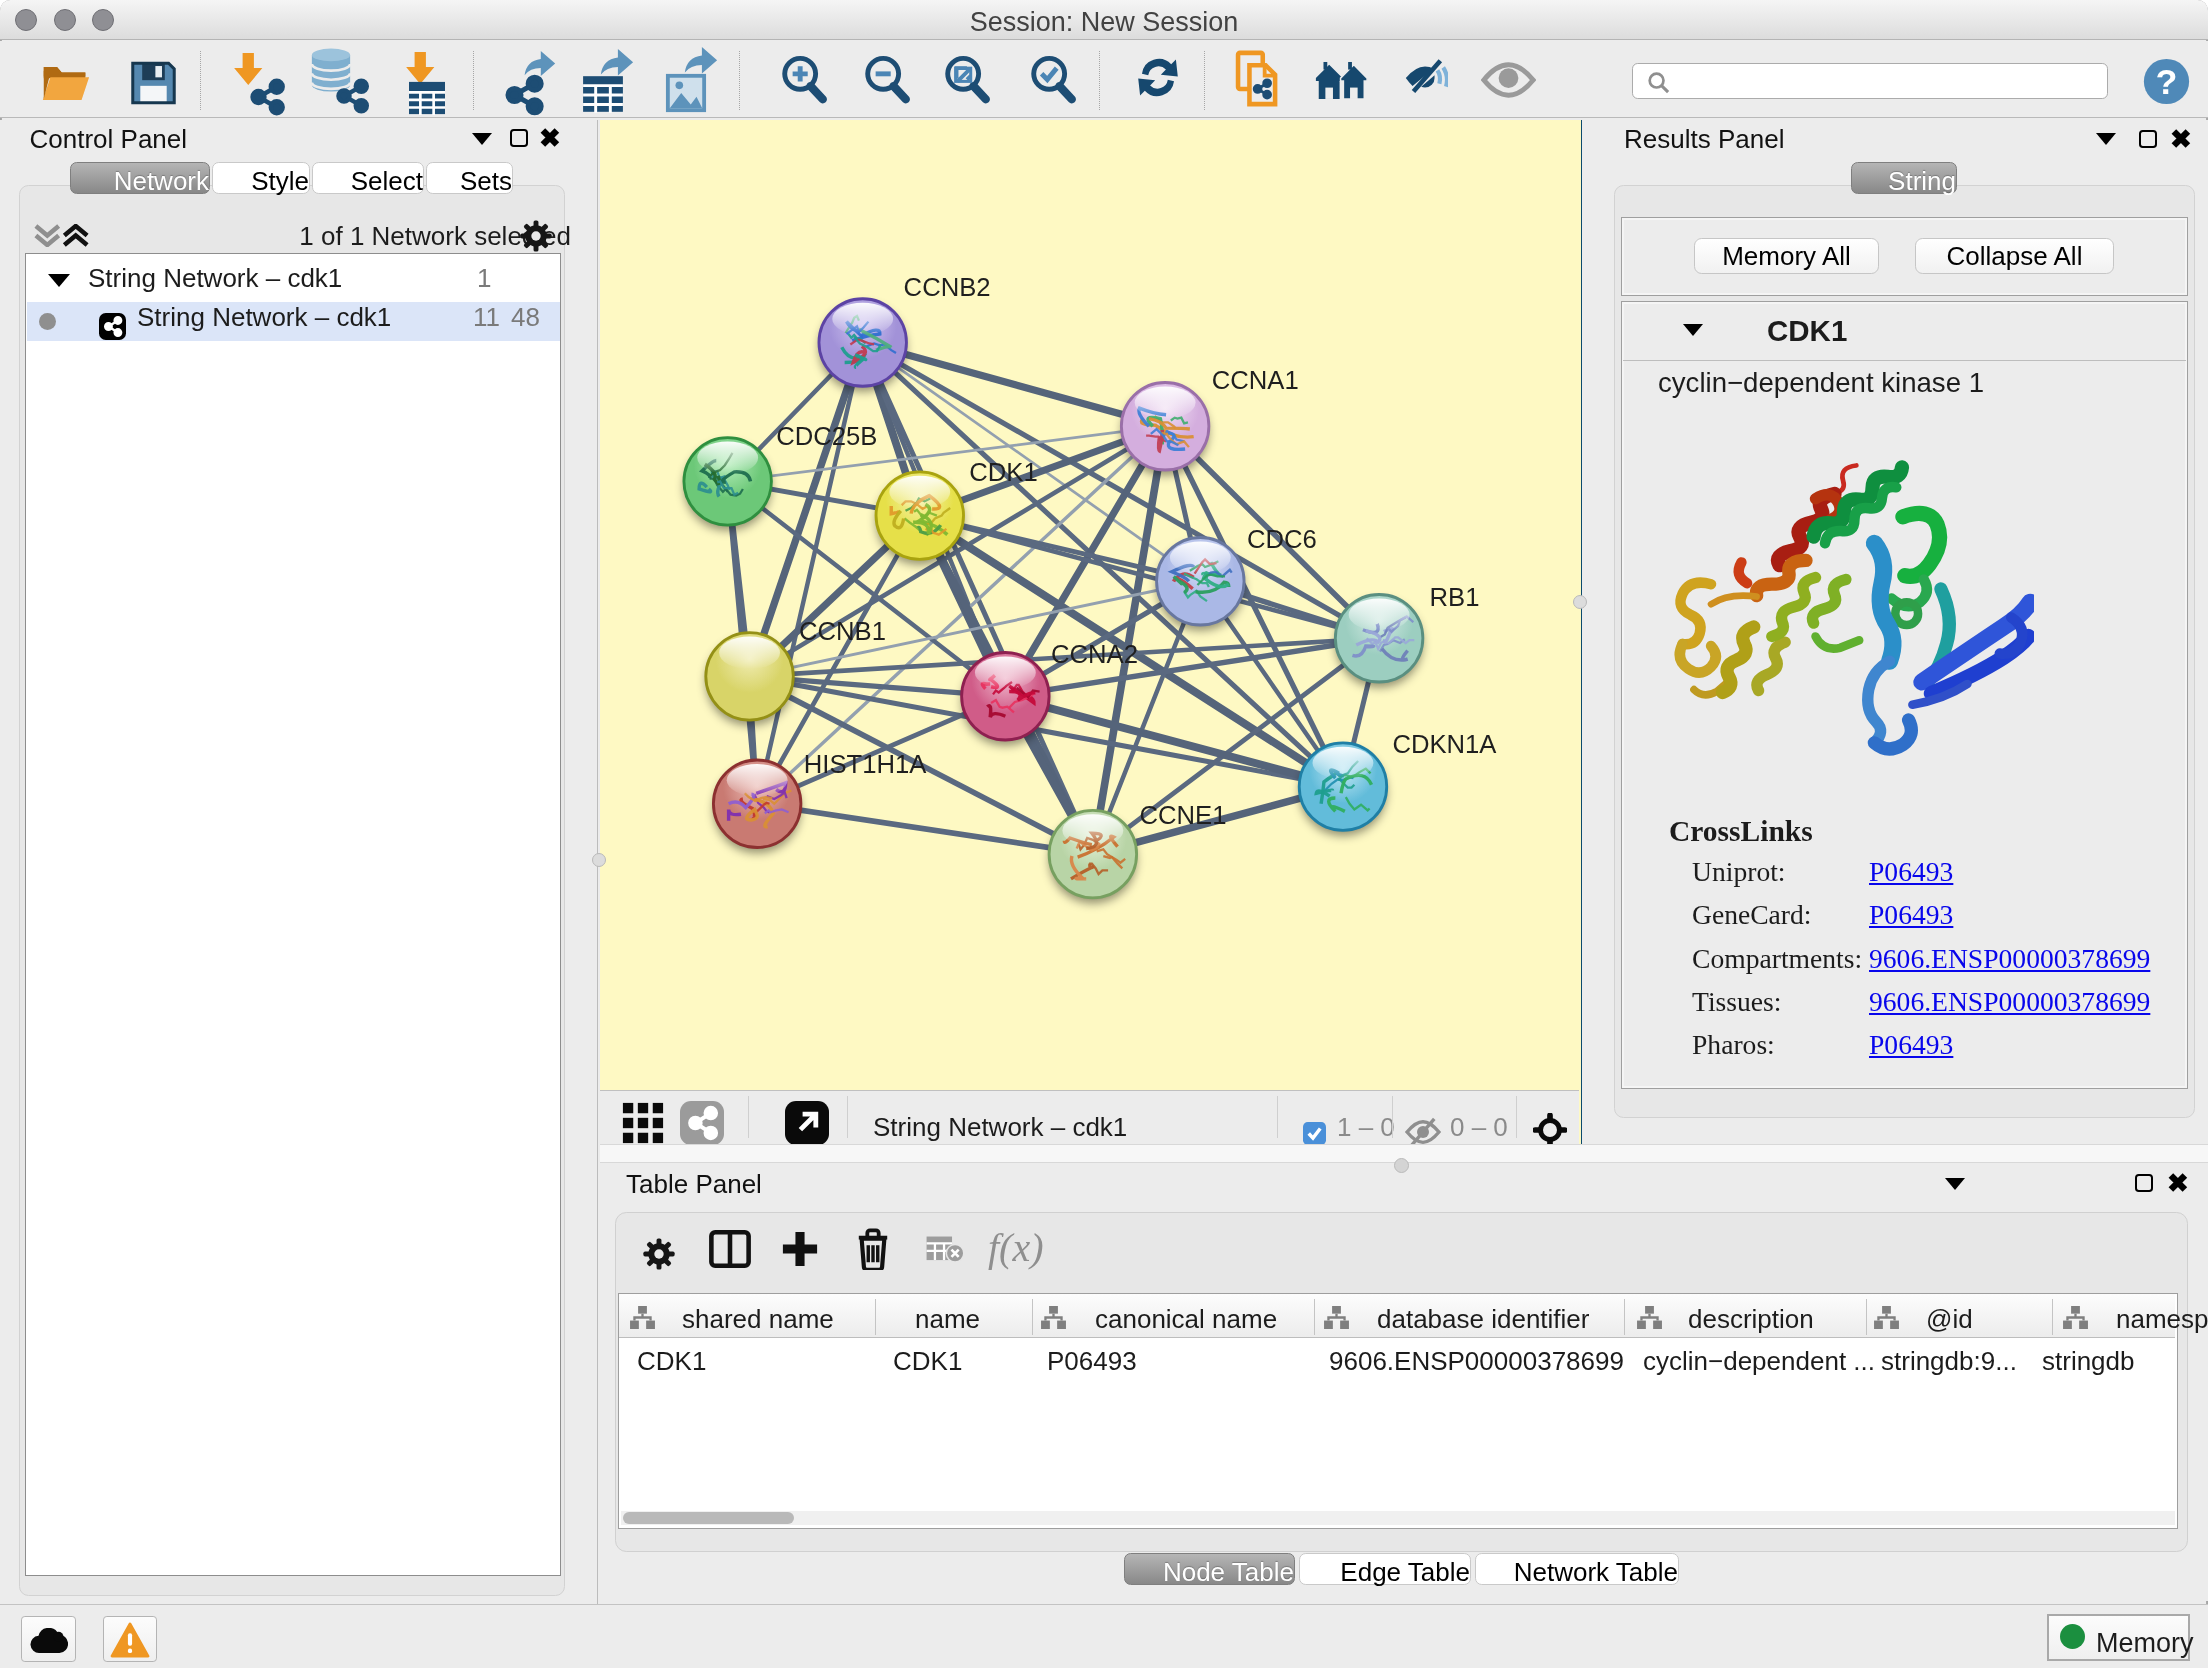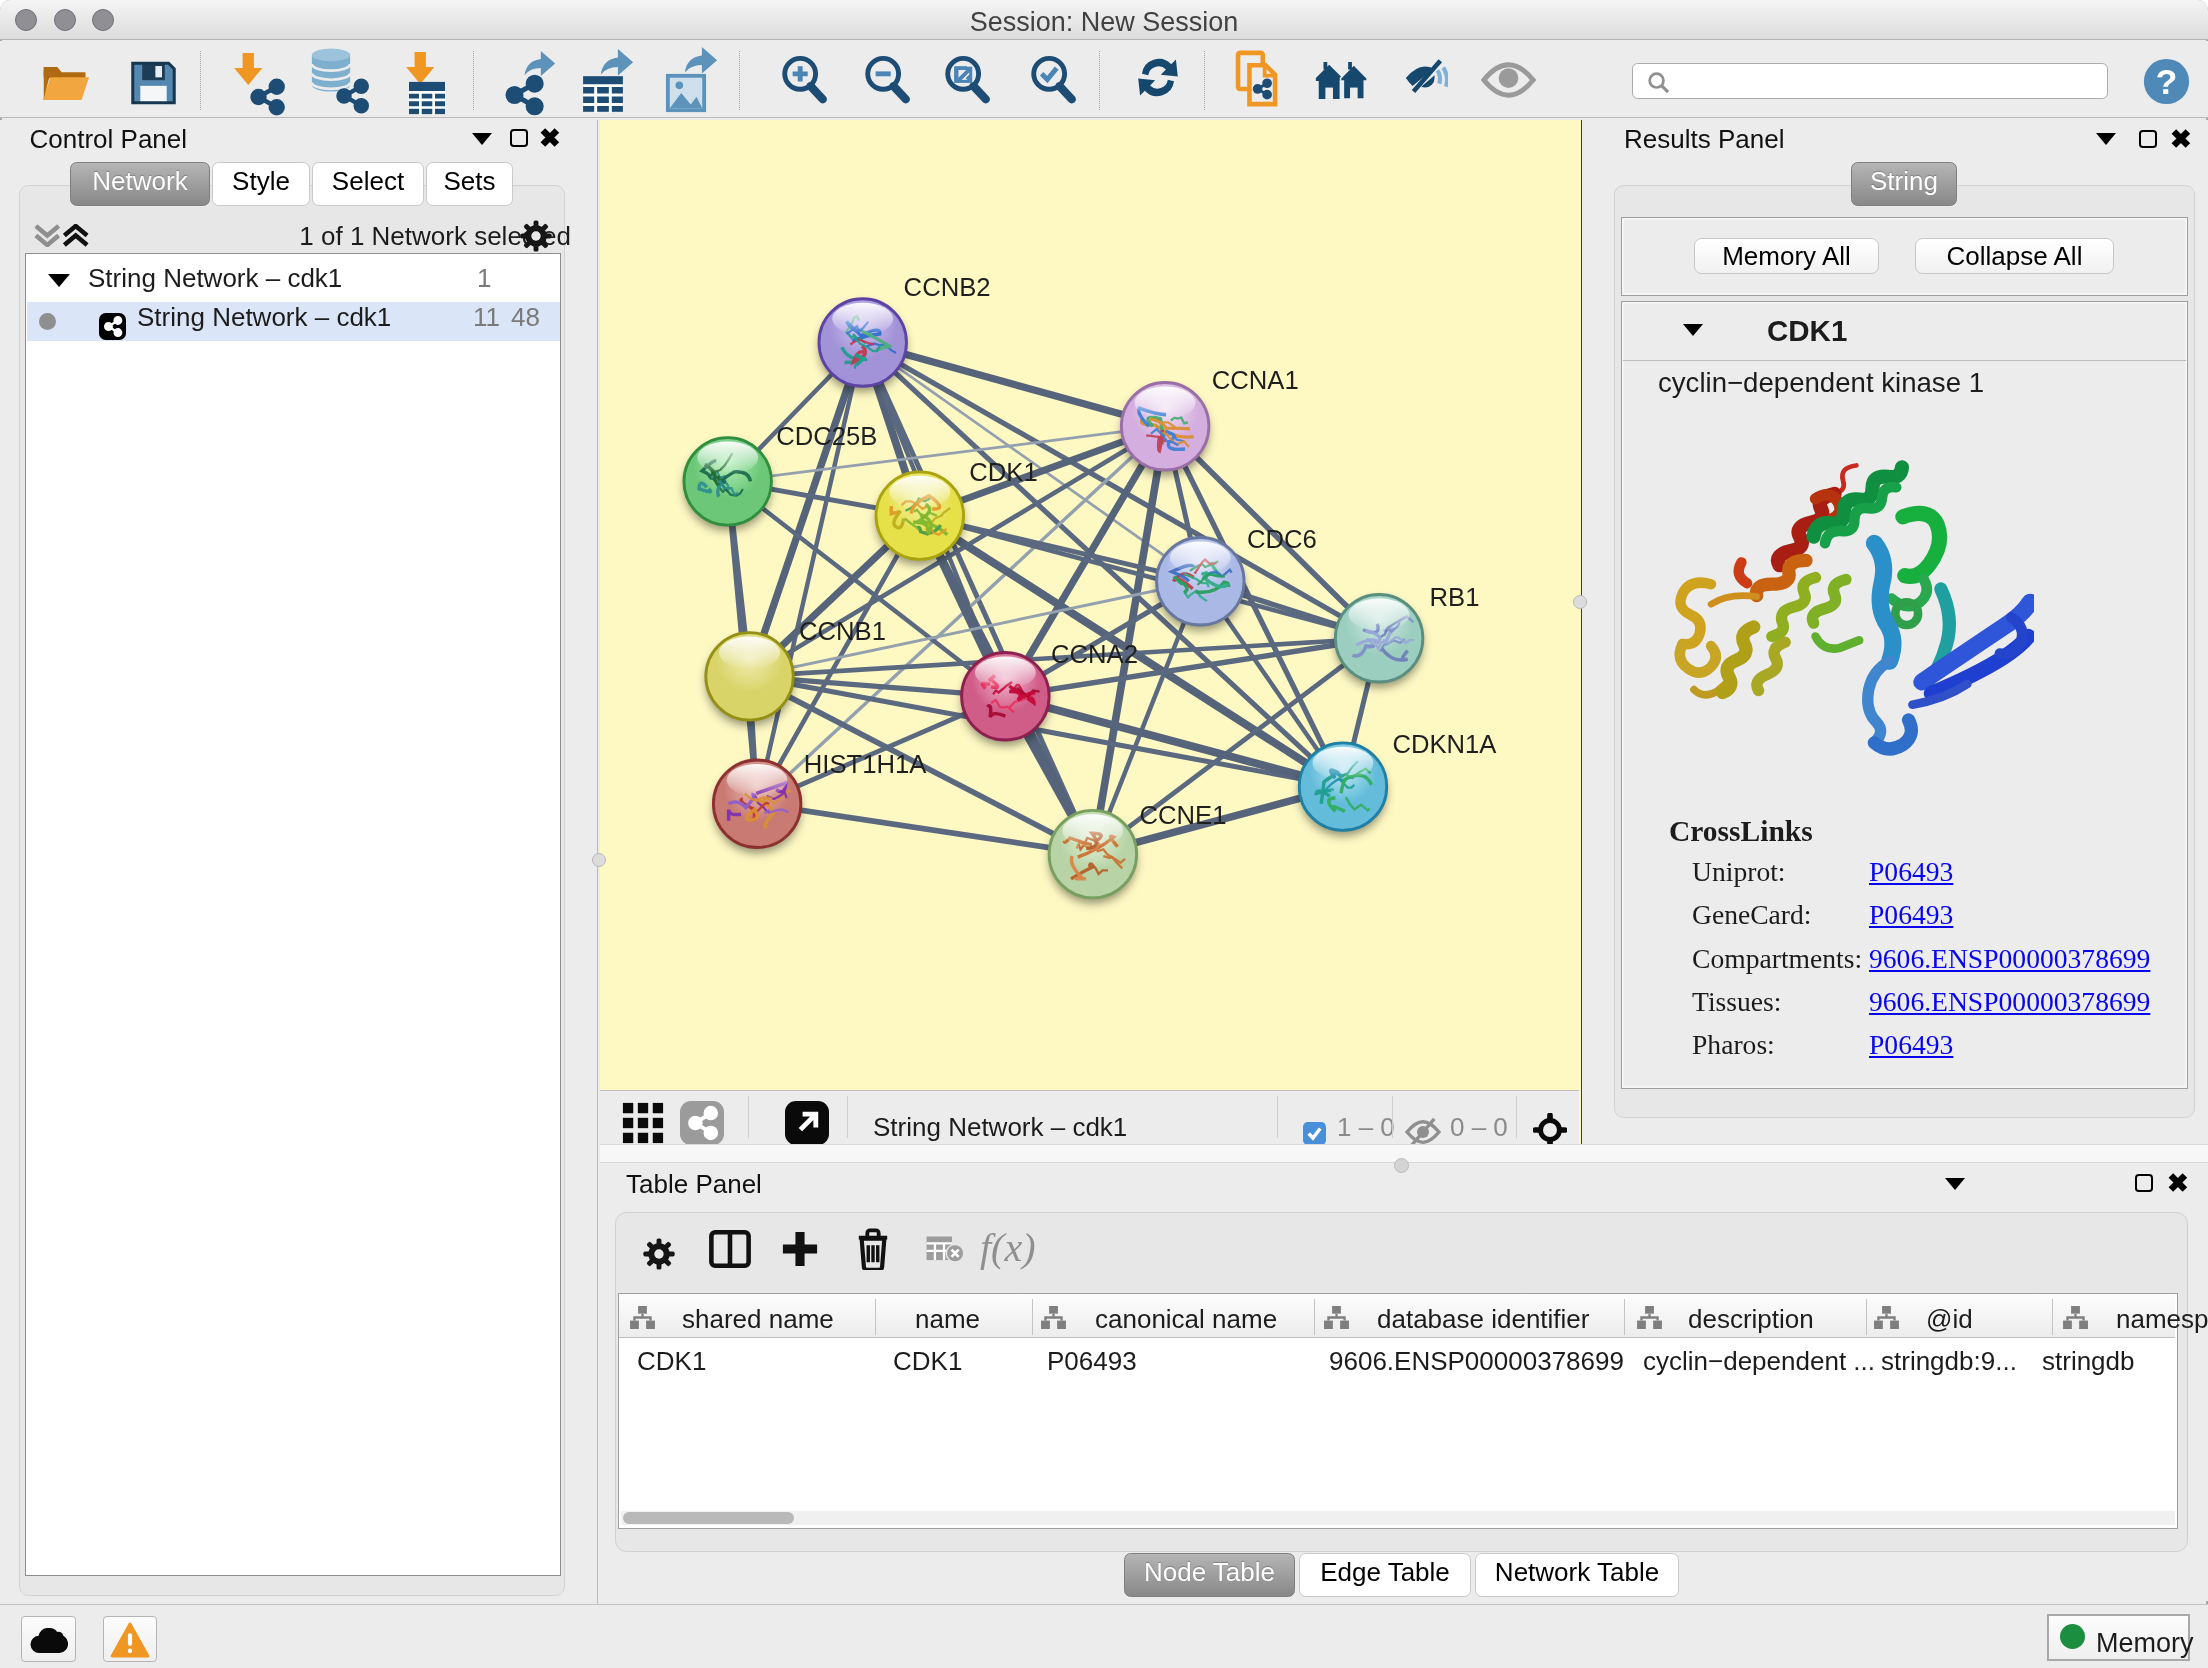--- a/index.html
+++ b/index.html
@@ -12,21 +12,21 @@
 #toolbar{left:0;top:41px;width:2208px;height:77px;background:#ececec;border-bottom:1.9px solid #b9b9b9;}
 .tsep{top:9.5px;height:59px;width:0;border-left:1.9px dotted #a6a6a6;}
 .ticon{top:18px;}
 #searchbox{left:1632px;top:22px;width:476px;height:36px;background:#fff;border:1.9px solid #ababab;border-radius:5.7px;}
 #cpanel{left:0;top:120px;width:598px;height:1484px;background:#ececec;border-right:1.9px solid #bcbcbc;}
 .ptitle{font-size:26px;color:#111;}
 .pbtn-tri{width:0;height:0;border-left:10.5px solid transparent;border-right:10.5px solid transparent;border-top:12.4px solid #000;}
 .pbtn-sq{width:18px;height:18px;border:2.9px solid #000;border-radius:3.8px;}
 .pbtn-x{font-size:26px;font-weight:bold;color:#000;line-height:18px;}
 .tabc{background:#e7e7e7;border:1px solid #d2d2d2;border-radius:9.5px;}
-.tab{height:44px;border-radius:6.7px;font-size:26px;text-align:center;line-height:36px;}
+.tab{height:32px;border-radius:6.7px;font-size:26px;text-align:right;line-height:36px;}
 .tab.on{background:linear-gradient(#b5b5b5,#888);color:#fff;text-shadow:0 -1px 1px rgba(0,0,0,.25);border:1px solid #7f7f7f;}
 .tab.off{background:#fff;color:#000;border:1px solid #c9c9c9;}
 #netlist{left:25px;top:253px;width:536px;height:1323px;background:#fff;border:1.9px solid #8d8d8d;}
 .selrow{background:#dbe5f8;}
 #canvas{left:600px;top:120px;width:1116px;height:1024px;background:#fef9c3;}
 #canvasbar{left:0;top:970px;width:979px;height:54px;background:#ececec;border-top:1.9px solid #c0c0c0;font-size:26px;color:#2a2a2a;}
 .cbsep{top:5.7px;height:42px;width:0;border-left:1.9px solid #cfcfcf;}
 #rpanel{left:1581px;top:120px;width:628px;height:1024px;background:#ececec;border-left:1px solid #0c4a6e;}
 .rbox{border:1.9px solid #9f9f9f;background:#ececec;box-shadow:inset 0 0 0 1.9px #f5f5f5;}
 .btn{background:linear-gradient(#fff,#f1f1f1);border:1.9px solid #c6c6c6;border-radius:7.6px;font-size:26px;text-align:center;color:#000;}
@@ -723,21 +723,21 @@
         </g>
 </svg>
       <svg class="abs" style="left:325px;top:72px" width="40" height="28.5" viewBox="0 0 21 15">
 <rect x="0.8" y="0.8" width="13.4" height="12.4" fill="#9d9d9d"></rect>
 <g stroke="#fff" stroke-width="1.2">
           <path d="M0.8 4.4 h13.4 M0.8 8.4 h13.4 M5.2 4.4 v8.8 M10 4.4 v8.8"></path>
         </g>
 <circle cx="15.8" cy="9.6" r="4.6" fill="#9d9d9d" stroke="#e7e7e7" stroke-width="0.8"></circle>
 <path d="M13.9 7.7 l3.8 3.8 M17.7 7.7 l-3.8 3.8" stroke="#fff" stroke-width="1.4"></path>
 </svg>
-      <div class="abs serif" style="left:380px;top:61px;font-size:40px;font-style:italic;color:#8f8f8f">f(x)</div>
+      <div class="abs serif" style="left:388px;top:61px;font-size:40px;font-style:italic;color:#8f8f8f">f(x)</div>
       <div id="ttable" class="abs">
         <div id="thead" class="abs"></div>
       </div>
       <div class="abs thsep" style="left:275px;top:136px"></div>
       <div class="abs thsep" style="left:432px;top:136px"></div>
       <div class="abs thsep" style="left:714px;top:136px"></div>
       <div class="abs thsep" style="left:1024px;top:136px"></div>
       <div class="abs thsep" style="left:1266px;top:136px"></div>
       <div class="abs thsep" style="left:1452px;top:136px"></div>
       <svg class="abs" style="left:29.5px;top:143px" width="25" height="23" viewBox="0 0 13 12">

